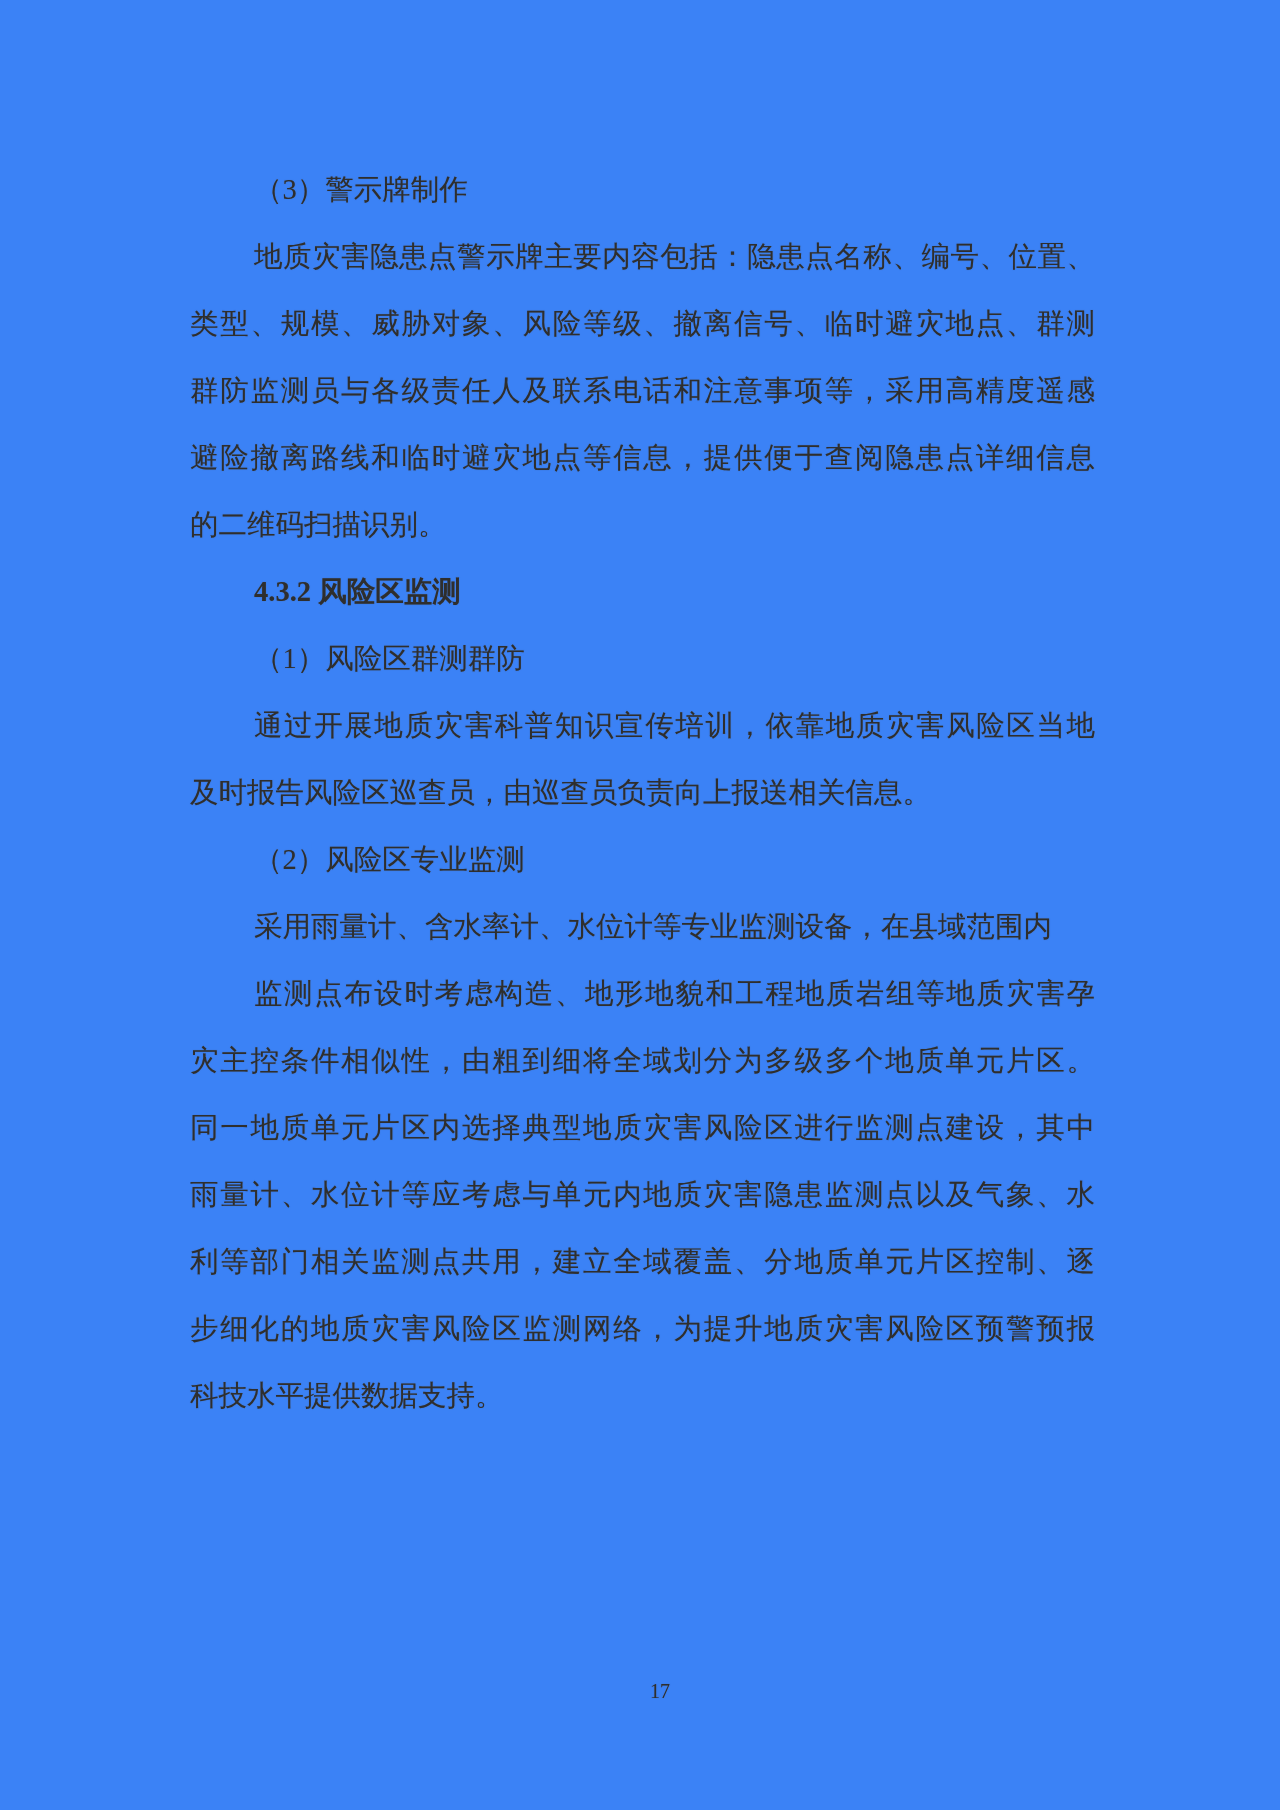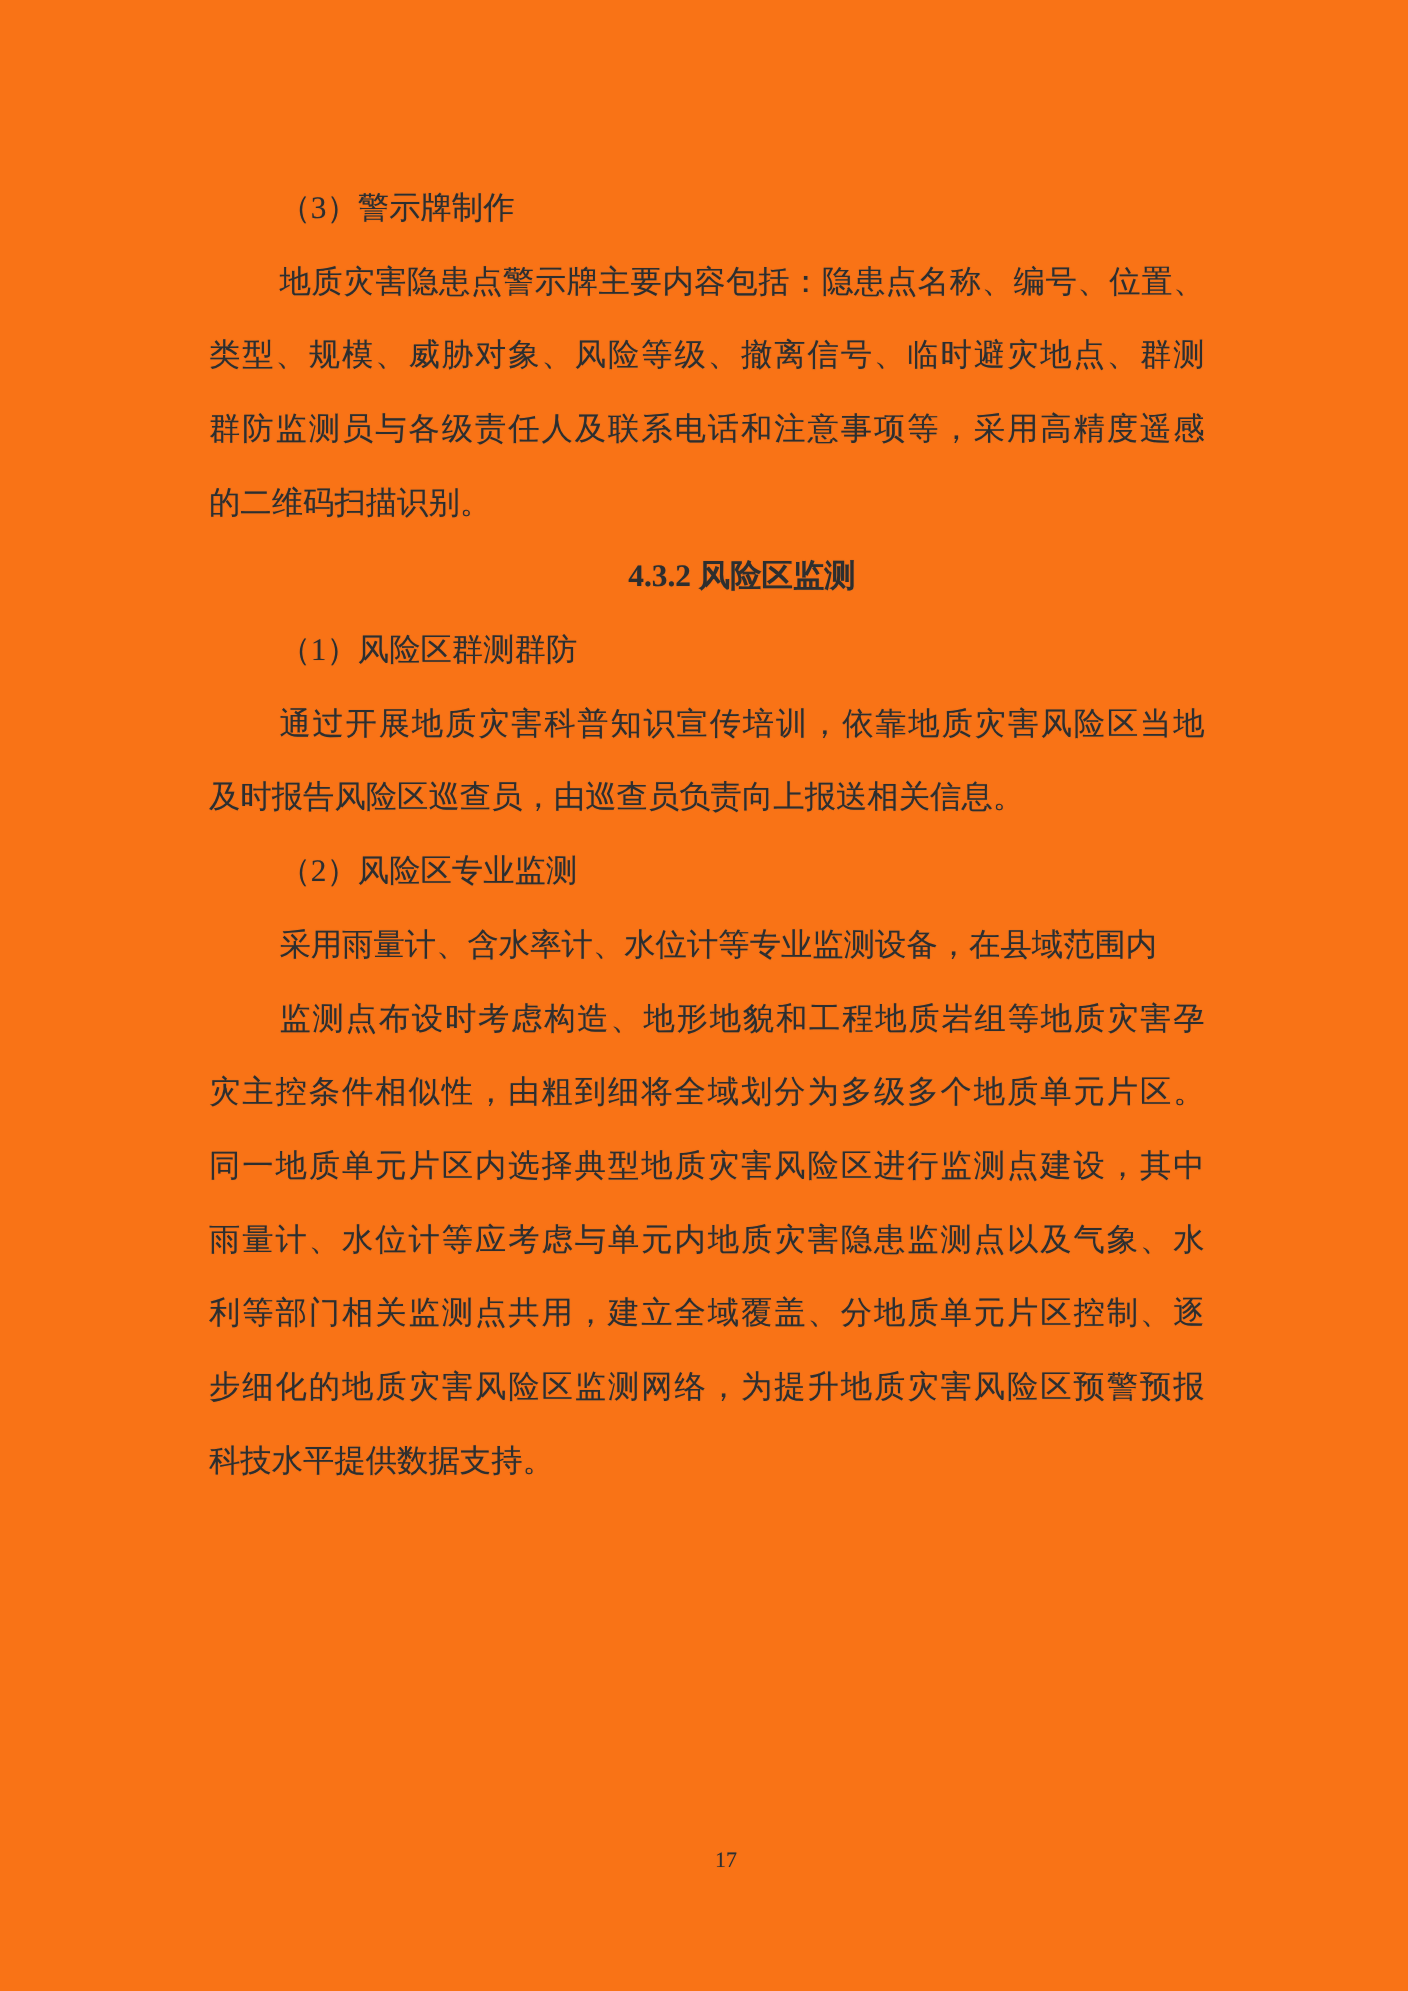--- a/index.html
+++ b/index.html
@@ -1,20 +1,20 @@
 <!DOCTYPE html>
 <html><head>
 <meta charset="utf-8">
 <style>
   html, body { margin: 0; padding: 0; background: #ffffff; }
   .page {
     position: relative;
     width: 1280px;
     height: 1810px;
-    background: #f97316;
+    background: #3b82f6;
     overflow: hidden;
     font-family: "Liberation Serif", "DejaVu Serif", serif;
     color: #2e2e2e;
     text-shadow: 0 0 1px rgba(90,90,90,0.55);
   }
   .text-block {
     position: absolute;
     left: 190px;
     top: 156px;
     width: 905px;
@@ -26,40 +26,41 @@
     white-space: nowrap;
   }
   .line.justify {
     white-space: normal;
     text-align: justify;
     text-align-last: justify;
     text-justify: inter-character;
     overflow: hidden;
   }
   .line.indent { text-indent: 64px; }
-  .line.bold { font-weight: bold; text-align: center; }
+  .line.bold { font-weight: bold; }
   .page-number {
     position: absolute;
     top: 1671px;
     left: 660px;
     transform: translateX(-50%);
     height: 40px;
     line-height: 40px;
     font-size: 20px;
   }
 </style>
 </head>
 <body>
 
 <div class="page">
   <div class="text-block">
       <div class="line indent">（3）警示牌制作</div>
       <div class="line justify indent">地质灾害隐患点警示牌主要内容包括：隐患点名称、编号、位置、</div>
       <div class="line justify">类型、规模、威胁对象、风险等级、撤离信号、临时避灾地点、群测</div>
       <div class="line justify">群防监测员与各级责任人及联系电话和注意事项等，采用高精度遥感</div>
+      <div class="line justify">避险撤离路线和临时避灾地点等信息，提供便于查阅隐患点详细信息</div>
       <div class="line">的二维码扫描识别。</div>
       <div class="line indent bold">4.3.2 风险区监测</div>
       <div class="line indent">（1）风险区群测群防</div>
       <div class="line justify indent">通过开展地质灾害科普知识宣传培训，依靠地质灾害风险区当地</div>
       <div class="line">及时报告风险区巡查员，由巡查员负责向上报送相关信息。</div>
       <div class="line indent">（2）风险区专业监测</div>
       <div class="line indent">采用雨量计、含水率计、水位计等专业监测设备，在县域范围内</div>
       <div class="line justify indent">监测点布设时考虑构造、地形地貌和工程地质岩组等地质灾害孕</div>
       <div class="line justify">灾主控条件相似性，由粗到细将全域划分为多级多个地质单元片区。</div>
       <div class="line justify">同一地质单元片区内选择典型地质灾害风险区进行监测点建设，其中</div>

